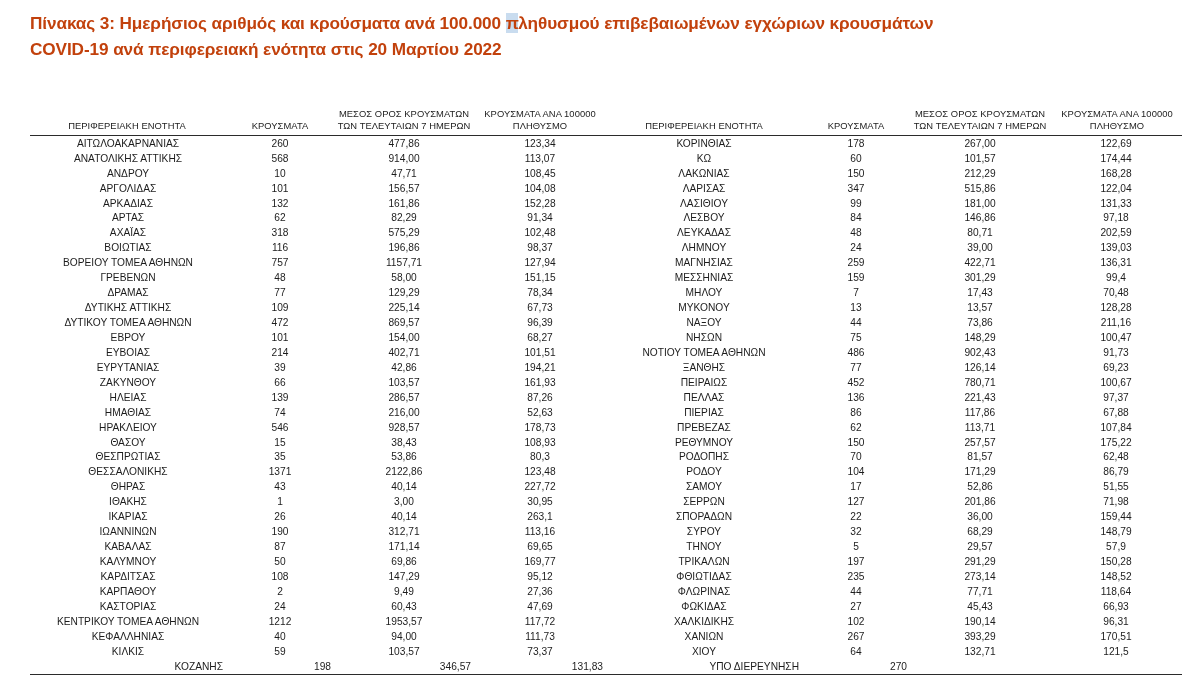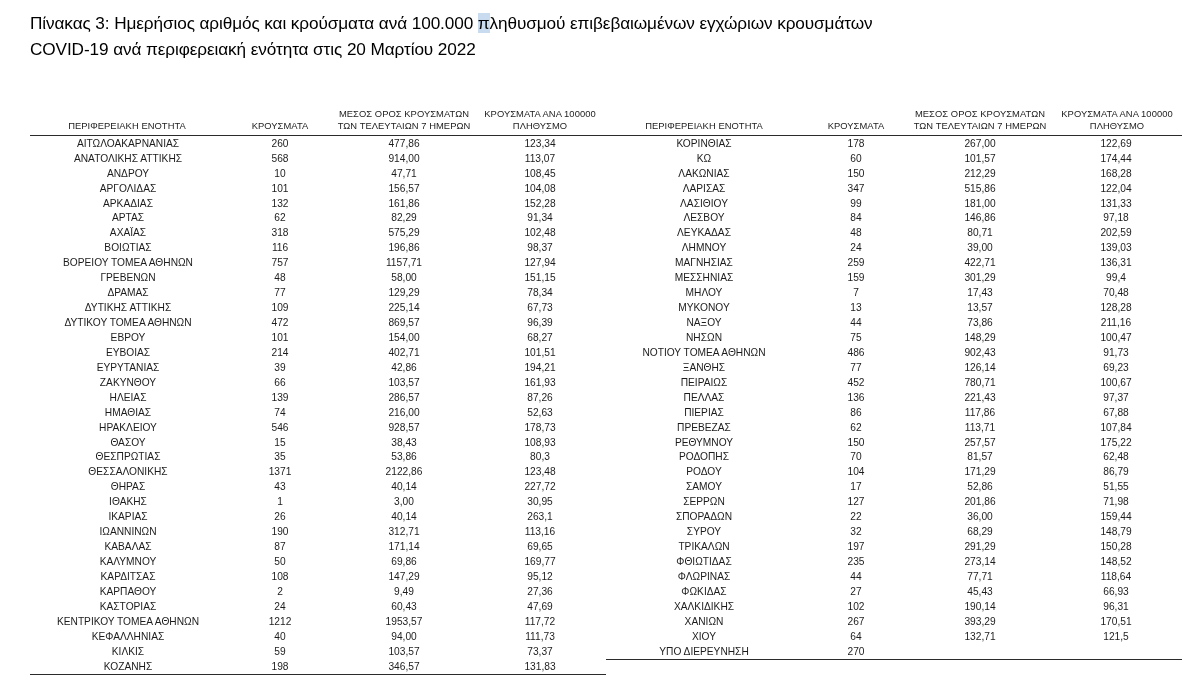--- a/index.html
+++ b/index.html
@@ -23,23 +23,23 @@
   }
 
   
   .title-block {
     position: absolute;
     left: 30px;
     top: 10px;
     width: 1140px;
     font-family: "Liberation Sans", sans-serif;
     font-size: 17.2px;
-    font-weight: 400;
+    font-weight: 700;
     line-height: 26px;
-    color: #000000;
+    color: #c2410c;
     letter-spacing: -0.1px;
   }
   .title-block .hl {
     background: #c9dcef;
   }
 
   
   .tables {
     position: absolute;
     left: 30px;
@@ -75,20 +75,21 @@
   table.grid tbody td {
     padding: 0.8px 3px;
     text-align: center;
     line-height: 13.35px;
     height: 13.35px;
     white-space: nowrap;
     overflow: hidden;
   }
   table.grid tbody tr:last-child td {
     border-bottom: 1.6px solid #2b2b2b;
+    text-align: right;
   }
   .col-name  { width: 196px; }
   .col-cases { width: 108px; }
   .col-avg   { width: 140px; }
   .col-per   { width: 132px; }
 
   td.name  { text-align: center; }
   td.num   { text-align: center; }
 
   
@@ -541,20 +542,26 @@
               <td class="num">36,00</td>
               <td class="num">159,44</td>
             </tr>
             <tr>
               <td class="name">ΣΥΡΟΥ</td>
               <td class="num">32</td>
               <td class="num">68,29</td>
               <td class="num">148,79</td>
             </tr>
             <tr>
+              <td class="name">ΤΗΝΟΥ</td>
+              <td class="num">5</td>
+              <td class="num">29,57</td>
+              <td class="num">57,9</td>
+            </tr>
+            <tr>
               <td class="name">ΤΡΙΚΑΛΩΝ</td>
               <td class="num">197</td>
               <td class="num">291,29</td>
               <td class="num">150,28</td>
             </tr>
             <tr>
               <td class="name">ΦΘΙΩΤΙΔΑΣ</td>
               <td class="num">235</td>
               <td class="num">273,14</td>
               <td class="num">148,52</td>

